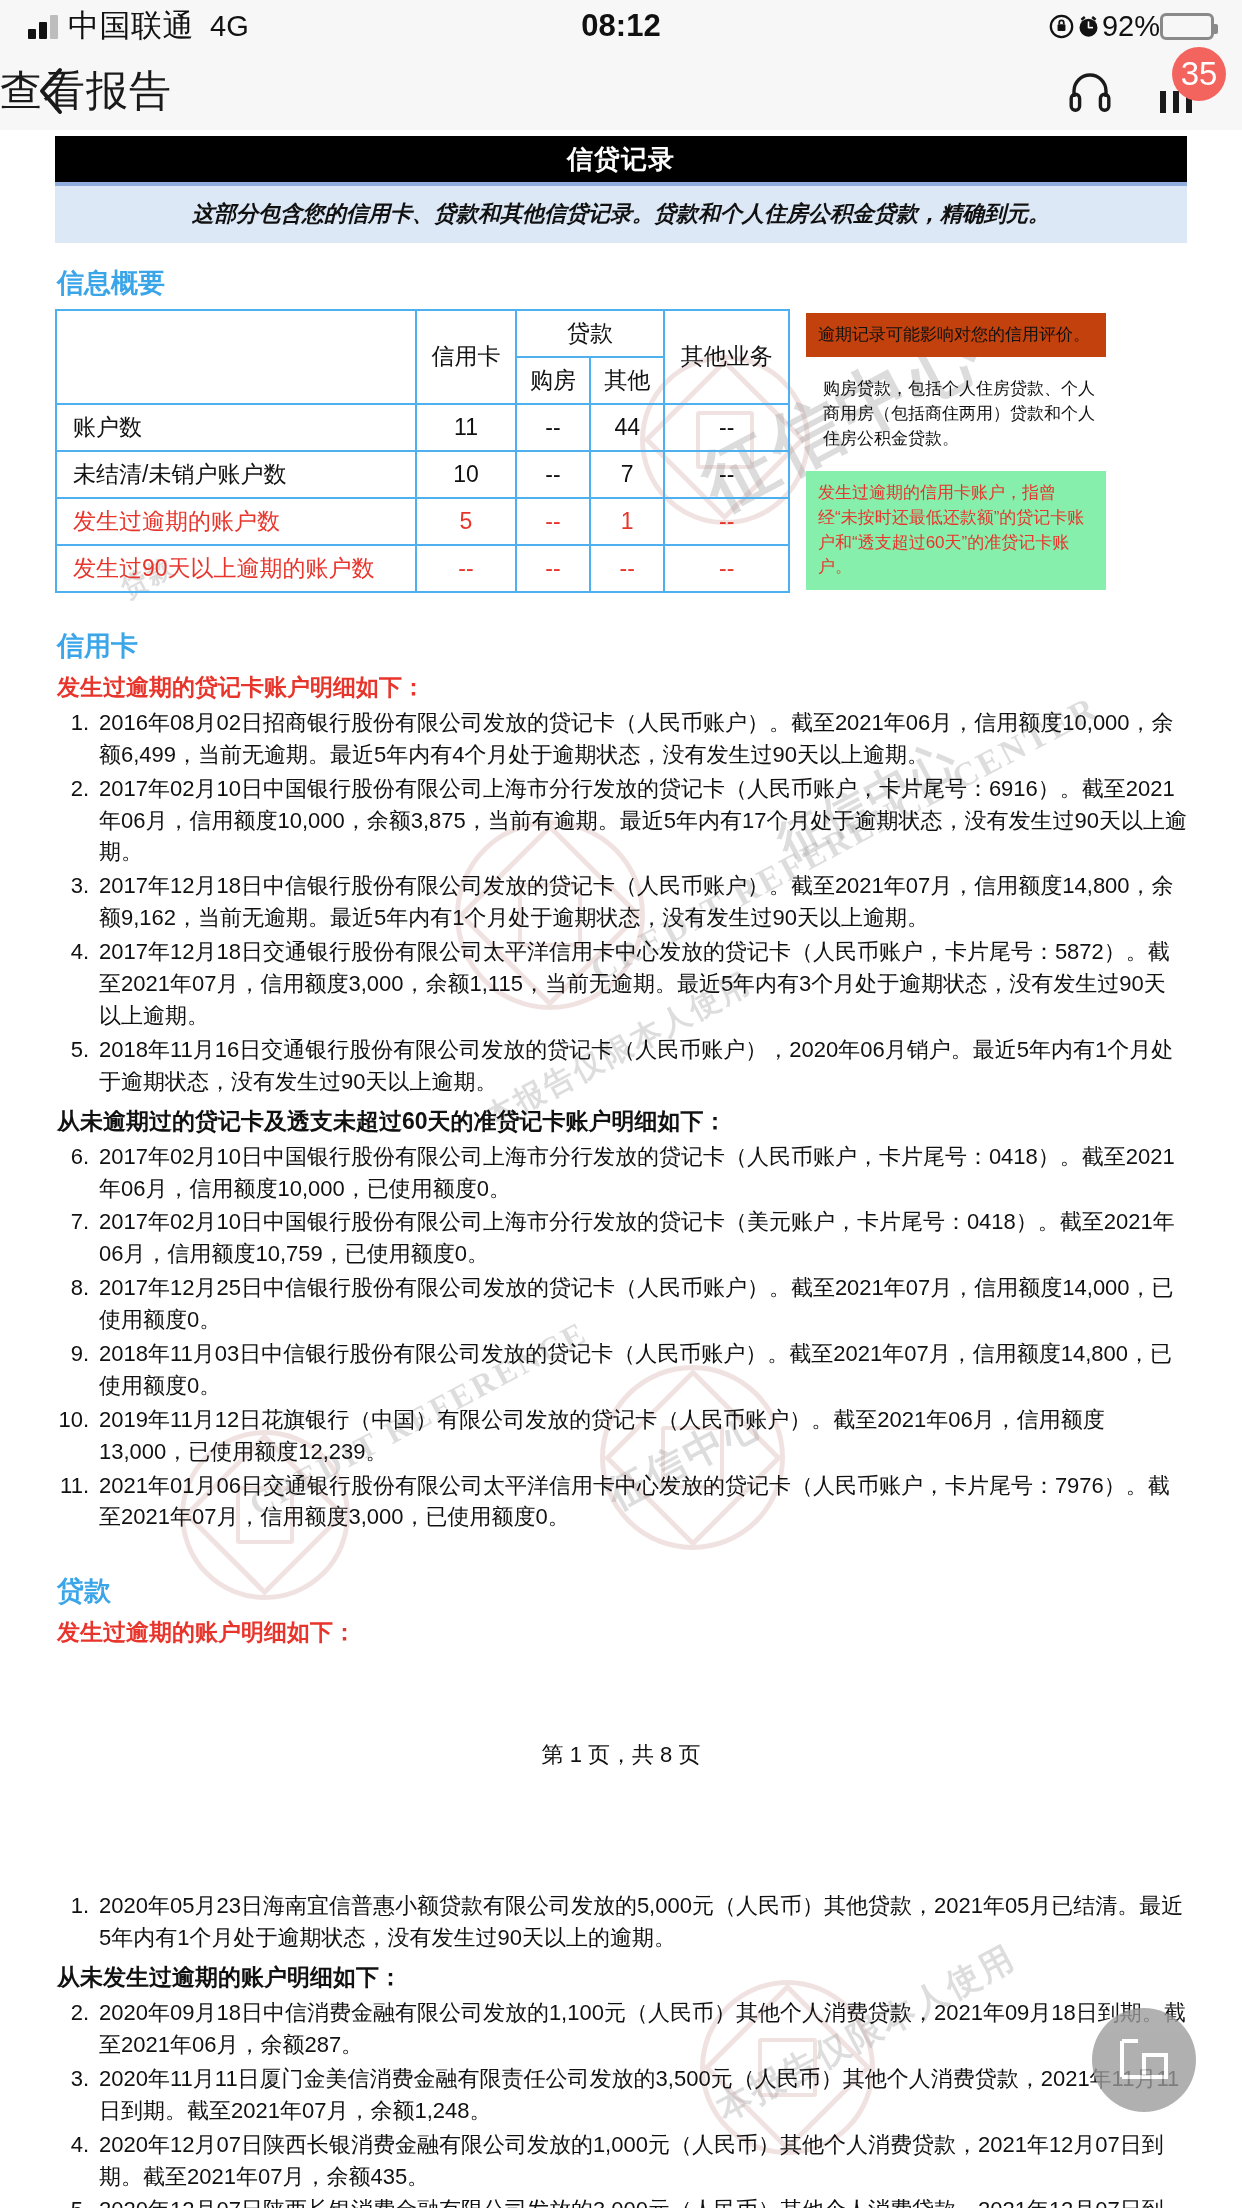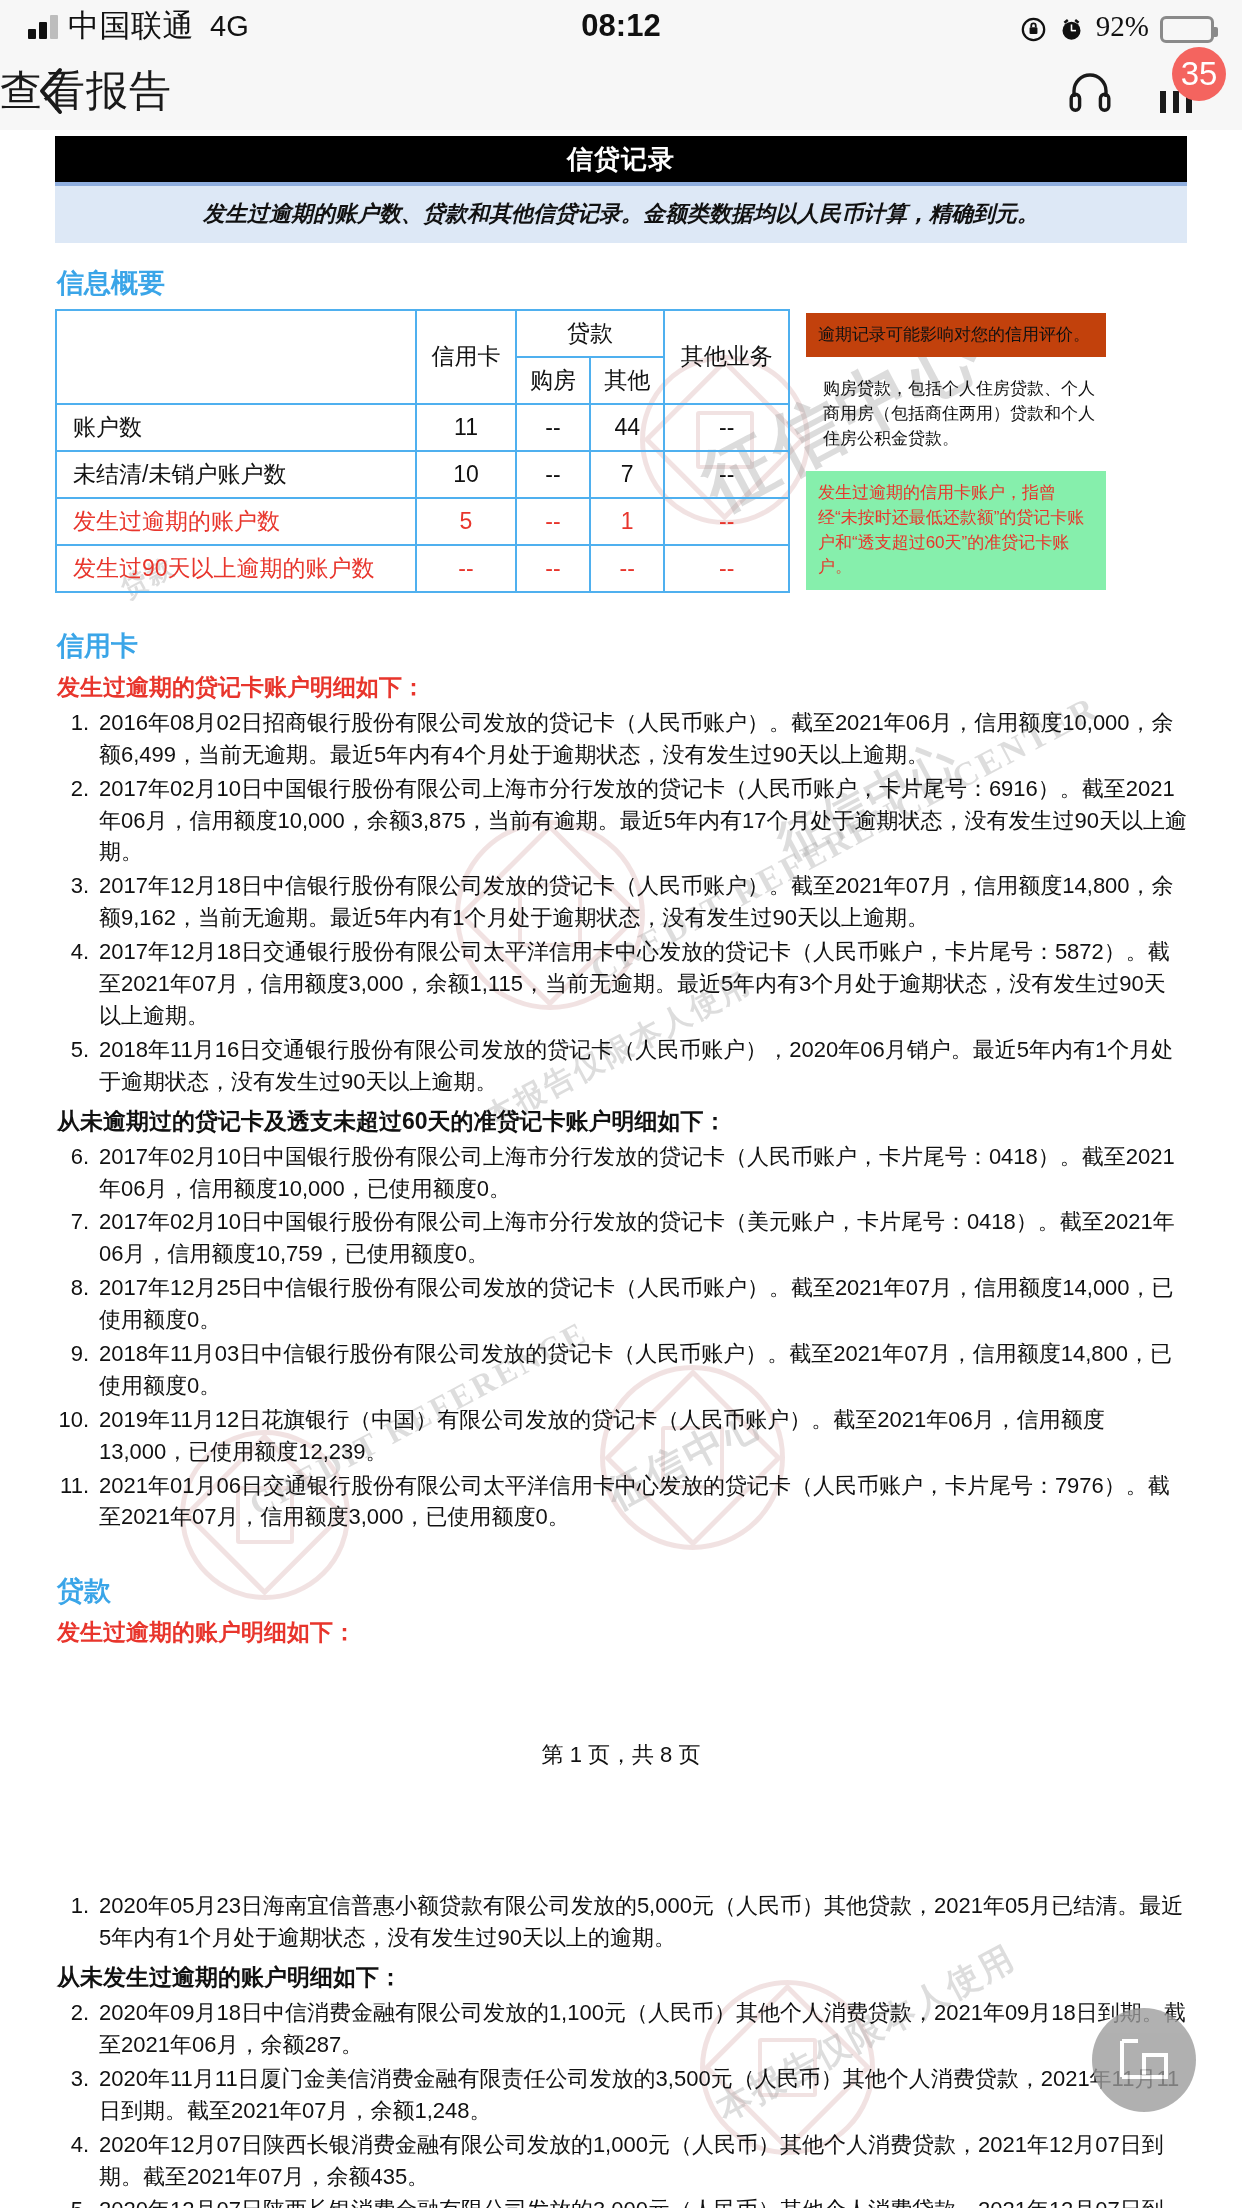--- a/index.html
+++ b/index.html
@@ -24,22 +24,22 @@
   .bars i:nth-child(2) { height: 17px; }
   .bars i:nth-child(3) { height: 24px; background: #bdbdbd; }
   .carrier { font-size: 31px; color: #111; letter-spacing: 0.5px; }
   .netmode { font-size: 29px; color: #111; margin-left: 6px; }
   .sb-center {
     position: absolute; left: 0; right: 0; text-align: center;
     font-size: 31px; font-weight: bold; color: #111;
     font-family: "Liberation Sans", sans-serif;
   }
   .sb-right {
-    margin-left: auto; display: flex; align-items: flex-end; gap: 11px;
-    position: relative; z-index: 2; font-family: Liberation Serif, serif;
+    margin-left: auto; display: flex; align-items: center; 
+    position: relative; z-index: 2;
   }
   .rot-icon, .alarm-icon { width: 27px; height: 27px; }
   .batt-pct { font-size: 29px; color: #111; }
   .batt {
     width: 54px; height: 27px; border: 3px solid #8a8a8a; border-radius: 6px;
     position: relative; padding: 2px;
   }
   .batt::after {
     content: ""; position: absolute; right: -7px; top: 8px;
     width: 4px; height: 10px; background: #8a8a8a; border-radius: 0 2px 2px 0;
@@ -261,21 +261,21 @@
   <div class="wm-text" style="left:470px; top:900px; font-size:30px; transform:rotate(-28deg); letter-spacing:3px;">本报告仅限本人使用</div>
   <div class="wm-text" style="left:230px; top:1270px; font-size:32px; transform:rotate(-28deg); letter-spacing:3px;">CREDIT REFERENCE</div>
   <div class="wm-text" style="left:600px; top:1300px; font-size:40px; transform:rotate(-28deg); letter-spacing:3px;">征信中心</div>
   <div class="wm-text" style="left:700px; top:1880px; font-size:34px; transform:rotate(-28deg); letter-spacing:3px;">本报告仅限本人使用</div>
   <div class="wm-text" style="left:120px; top:430px; font-size:26px; transform:rotate(-28deg); letter-spacing:2px;">贷款</div>
 
   <div class="content">
 
     <div class="section-bar">信贷记录</div>
     <div class="section-bar-underline"></div>
-    <div class="notice-band">发生过逾期的账户数、贷款和其他信贷记录。金额类数据均以人民币计算，精确到元。</div>
+    <div class="notice-band">这部分包含您的信用卡、贷款和其他信贷记录。贷款和个人住房公积金贷款，精确到元。</div>
 
     <div class="sub-head">信息概要</div>
 
     <div class="summary-wrap">
       <table class="summary">
         <thead>
           <tr>
             <th rowspan="2" class="th-blank"></th>
             <th rowspan="2">信用卡</th>
             <th colspan="2">贷款</th>

